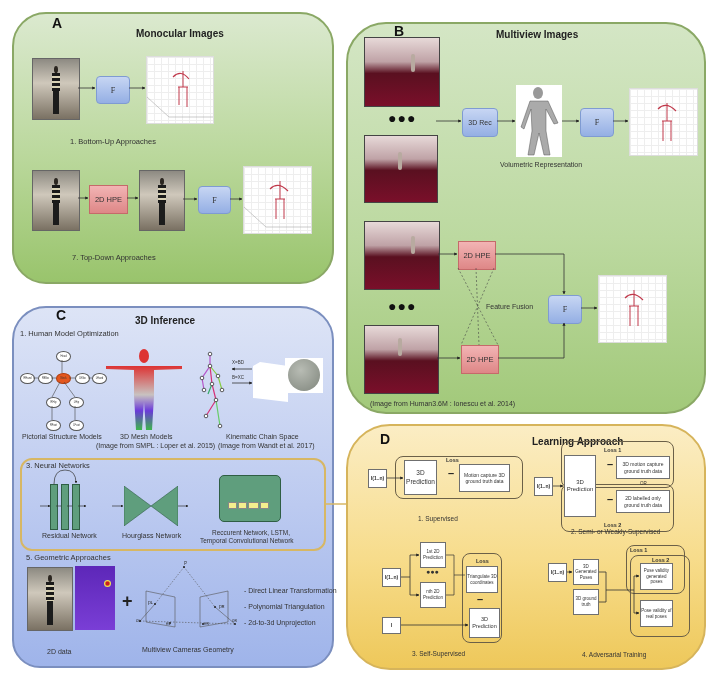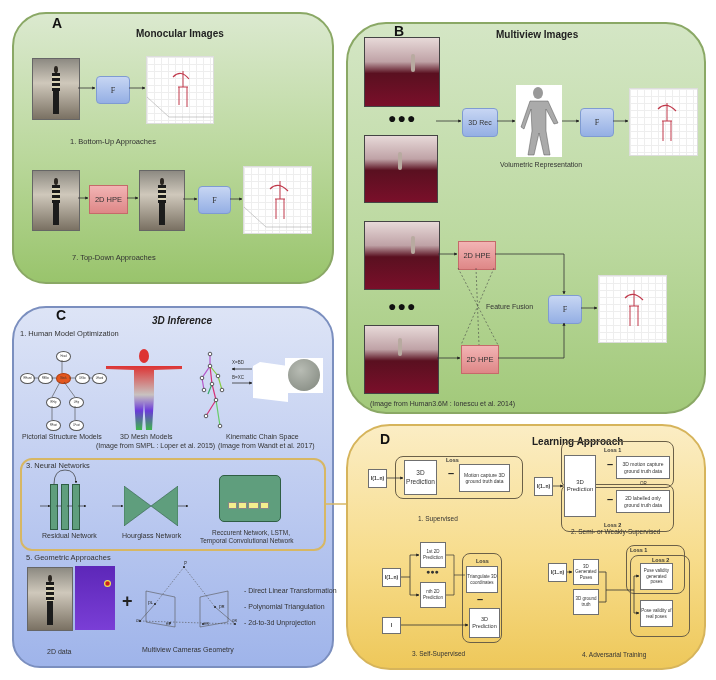--- a/index.html
+++ b/index.html
@@ -130,21 +130,21 @@
 <div class="plot3d" style="left:598px;top:275px;width:67px;height:66px;">
   <svg width="67" height="66">
       <path d="M26 22 Q34 14 44 24" stroke="#c0394b" fill="none" stroke-width="1.2"></path>
       <path d="M35 14 L35 30 M30 30 L40 30 M31 30 L31 50 M39 30 L39 50" stroke="#c0394b" fill="none" stroke-width="1"></path>
     </svg>
 </div>
 <div class="cap" style="left:370px;top:400px;font-size:7px;">(Image from Human3.6M : Ionescu et al. 2014)</div>
 
 <div id="panelC" class="panel"></div>
 <div class="letter" style="left:56px;top:307px;">C</div>
-<div class="ptitle" style="left:152px;top:315px;font-style:italic;">3D Inference</div>
+<div class="ptitle" style="left:135px;top:315px;">3D Inference</div>
 <div class="cap" style="left:20px;top:329px;">1. Human Model Optimization</div>
 
 <div>
   <div class="node" style="left:56px;top:351px;">Head</div>
   <div class="node" style="left:56px;top:373px;background:#e4571e;border-color:#b13c0c;">Neck</div>
   <div class="node" style="left:38px;top:373px;">RElbo</div>
   <div class="node" style="left:20px;top:373px;">RHand</div>
   <div class="node" style="left:75px;top:373px;">LElbo</div>
   <div class="node" style="left:92px;top:373px;">LHand</div>
   <div class="node" style="left:46px;top:397px;">RHip</div>

